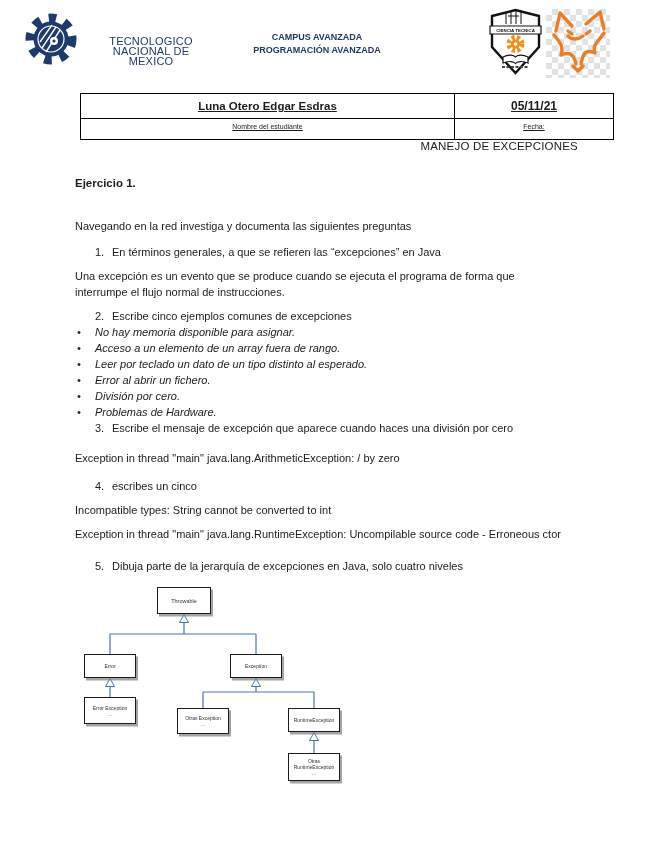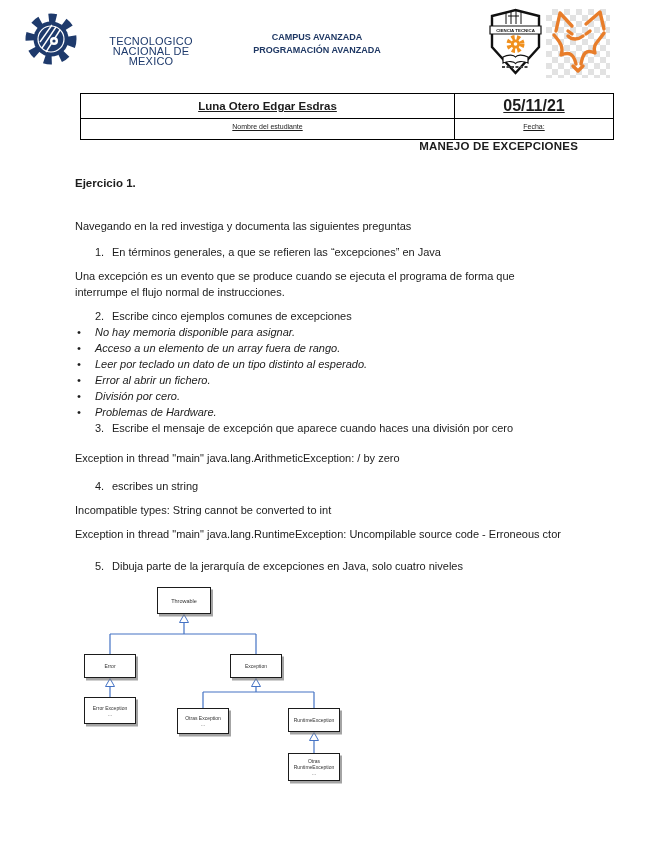--- a/index.html
+++ b/index.html
@@ -19,27 +19,27 @@
       linear-gradient(45deg,#e2e2e2 25%,transparent 25%,transparent 75%,#e2e2e2 75%);
     background-size:12px 12px;background-position:0 0,6px 6px;}
   .fox-wrap svg{position:absolute;left:0;top:0;}
 
   
   .info-table{position:absolute;left:80px;top:93px;width:532px;height:45px;
               border:1.6px solid #000;display:grid;grid-template-columns:374px 1fr;
               grid-template-rows:24px 1fr;background:#fff;}
   .info-table .cell{display:flex;align-items:center;justify-content:center;text-decoration:underline;}
   .cell.c-name{border-right:1.2px solid #000;font-weight:bold;font-size:11.5px;}
-  .cell.c-date{font-weight:bold;font-size:16px;}
+  .cell.c-date{font-weight:bold;font-size:12px;}
   .cell.c-lab1{border-right:1.2px solid #000;border-top:1.2px solid #000;
                font-size:7px;align-items:flex-start;padding-top:4px;}
   .cell.c-lab2{border-top:1.2px solid #000;font-size:7px;align-items:flex-start;padding-top:4px;}
 
   .doc-title{position:absolute;left:80px;top:140px;width:498px;text-align:right;
-             font-weight:bold;font-size:11.5px;letter-spacing:.2px;}
+             font-weight:normal;font-size:11.5px;letter-spacing:.2px;}
 
   
   .body-col{position:absolute;left:75px;top:176px;width:545px;font-size:11px;line-height:16px;}
   .ex-title{font-weight:bold;font-size:11.5px;line-height:14px;margin-bottom:28px;}
   .para{margin:0 0 10px 0;}
   .ansline{line-height:16px;}
   .ansblock{margin-bottom:8px;}
   .q{display:flex;margin-bottom:8px;}
   .q .qnum{width:17px;margin-left:20px;flex:none;}
   .q.tight{margin-bottom:0;}
@@ -156,21 +156,21 @@
     <div class="q mb14">
       <span class="qnum">3.</span>
       <div class="qtext">Escribe el mensaje de excepción que aparece cuando haces una división por cero</div>
     </div>
 
     <div class="para mb12">Exception in thread "main" java.lang.ArithmeticException: / by zero</div>
 
     <div class="q mb8">
       <span class="qnum">4.</span>
       <div class="qtext">
-        <div>escribes un string</div>
+        <div>escribes un cinco</div>
       </div>
     </div>
 
     <div class="para mb8">Incompatible types: String cannot be converted to int</div>
 
     <div class="para mb16">Exception in thread "main" java.lang.RuntimeException: Uncompilable source code - Erroneous ctor</div>
 
     <div class="q">
       <span class="qnum">5.</span>
       <div class="qtext">Dibuja parte de la jerarquía de excepciones en Java, solo cuatro niveles</div>

